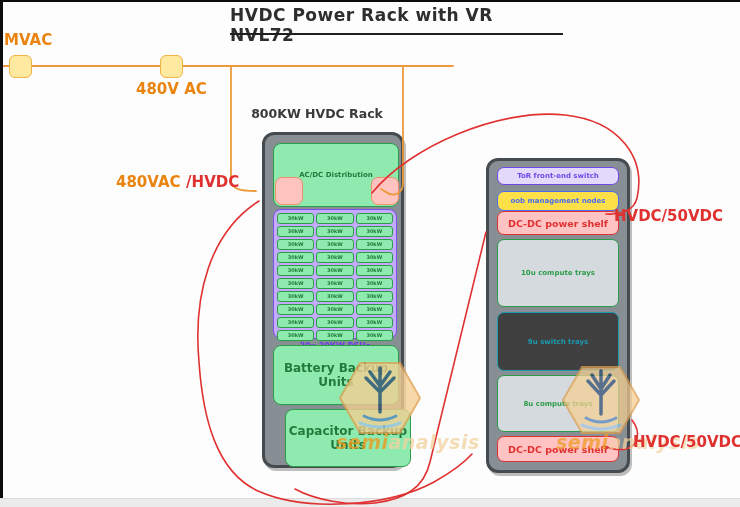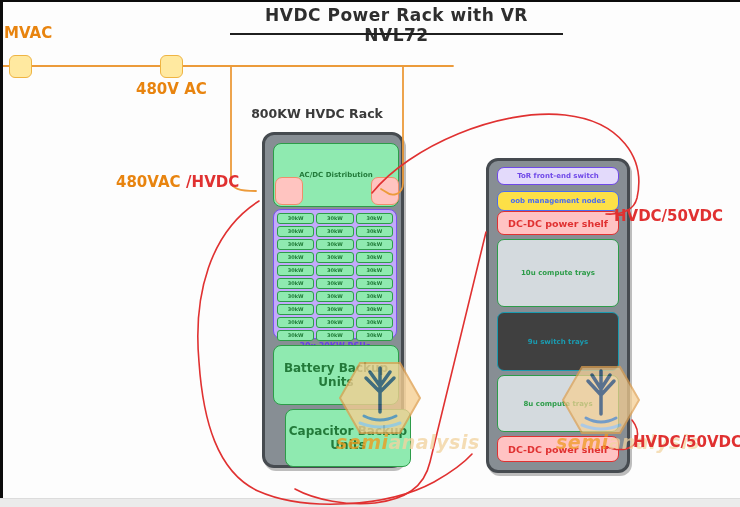--- a/index.html
+++ b/index.html
@@ -8,21 +8,21 @@
     background:#fdfdfd;font-family:"DejaVu Sans",sans-serif;
   }
   
   .frame-top{position:absolute;left:0;top:0;width:740px;height:2px;background:#0c0c0c;z-index:20;}
   .frame-left{position:absolute;left:0;top:0;width:3px;height:498px;background:#0c0c0c;z-index:20;}
   .bottom-strip{position:absolute;left:0;top:498px;width:740px;height:9px;background:#ebebeb;border-top:1px solid #dcdcdc;z-index:1;}
 
   .lbl{position:absolute;white-space:nowrap;z-index:12;font-weight:700;}
   .lbl-orange{color:#e8840f;font-size:15px;}
   .lbl-red{color:#e03131;font-size:15px;}
-  .title{position:absolute;left:230px;top:5px;width:333px;text-align:center;
+  .title{position:absolute;left:230px;top:5px;width:333px;
          font-size:17px;font-weight:700;color:#2e2e2e;letter-spacing:.5px;z-index:3;}
   .title-underline{position:absolute;left:230px;top:33px;width:333px;height:2px;background:#1f1f1f;z-index:3;}
   .rack-title{position:absolute;text-align:center;font-size:12.5px;font-weight:600;color:#3a3a3a;z-index:3;white-space:nowrap;}
 
   
   .junction{position:absolute;width:21px;height:21px;background:#ffe9a0;border:1.8px solid #efb443;border-radius:6px;z-index:12;}
 
   
   .rack{position:absolute;background:#878e94;border:3px solid #464b50;border-radius:12px;z-index:2;box-shadow:2px 3px 0 rgba(0,0,0,.25);margin-left:16px;}
   .block{position:absolute;border-radius:8px;display:flex;align-items:center;justify-content:center;text-align:center;}
@@ -56,21 +56,21 @@
 
 <div id="canvas">
 
   <div class="frame-top"></div>
   <div class="frame-left"></div>
   <div class="bottom-strip"></div>
 
   <div class="title">HVDC Power Rack with VR NVL72</div>
   <div class="title-underline"></div>
 
-  <div class="lbl lbl-orange" style="left:4px;top:24px;">MVAC</div>
+  <div class="lbl lbl-orange" style="left:4px;top:31px;">MVAC</div>
   <div class="junction" style="left:9px;top:55px;"></div>
   <div class="junction" style="left:160px;top:55px;"></div>
   <div class="lbl lbl-orange" style="left:136px;top:80px;">480V AC</div>
   <div class="lbl" style="left:116px;top:172px;"><span class="lbl-orange">480VAC</span> <span class="lbl-red">/HVDC</span></div>
   <div class="lbl lbl-red" style="left:614px;top:207px;">HVDC/50VDC</div>
   <div class="lbl lbl-red" style="left:633px;top:433px;">HVDC/50VDC</div>
 
   <div class="rack-title" style="left:242px;top:106px;width:150px;">800KW HVDC Rack</div>
   <div class="rack" style="left:246px;top:132px;width:136px;height:330px;">
     <div class="block block-green" style="left:8px;top:8px;width:124px;height:62px;font-size:7px;">AC/DC Distribution</div>

